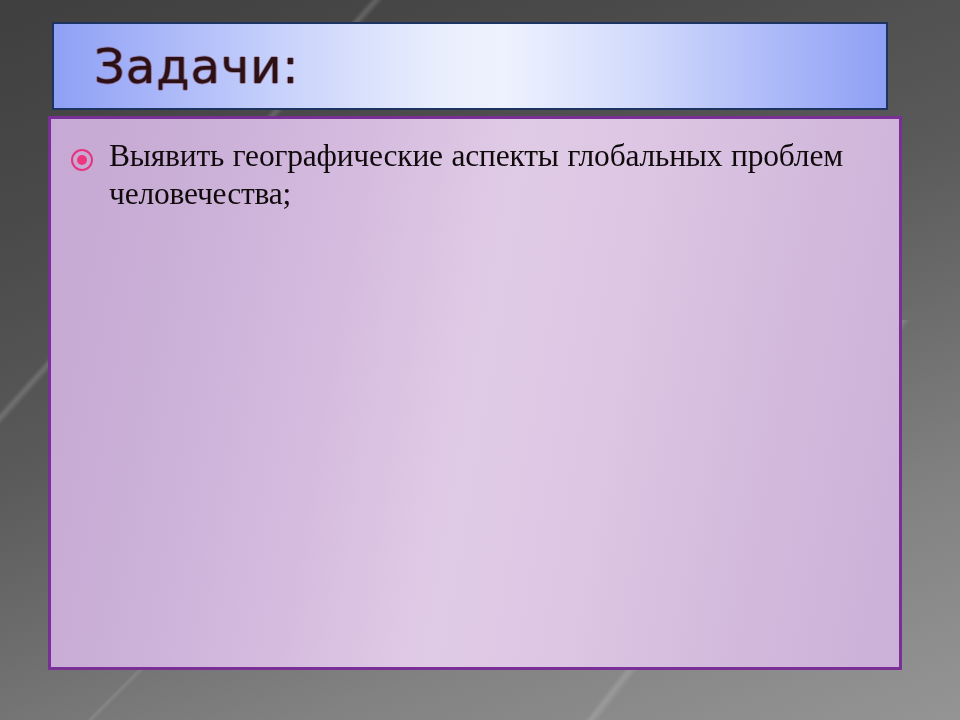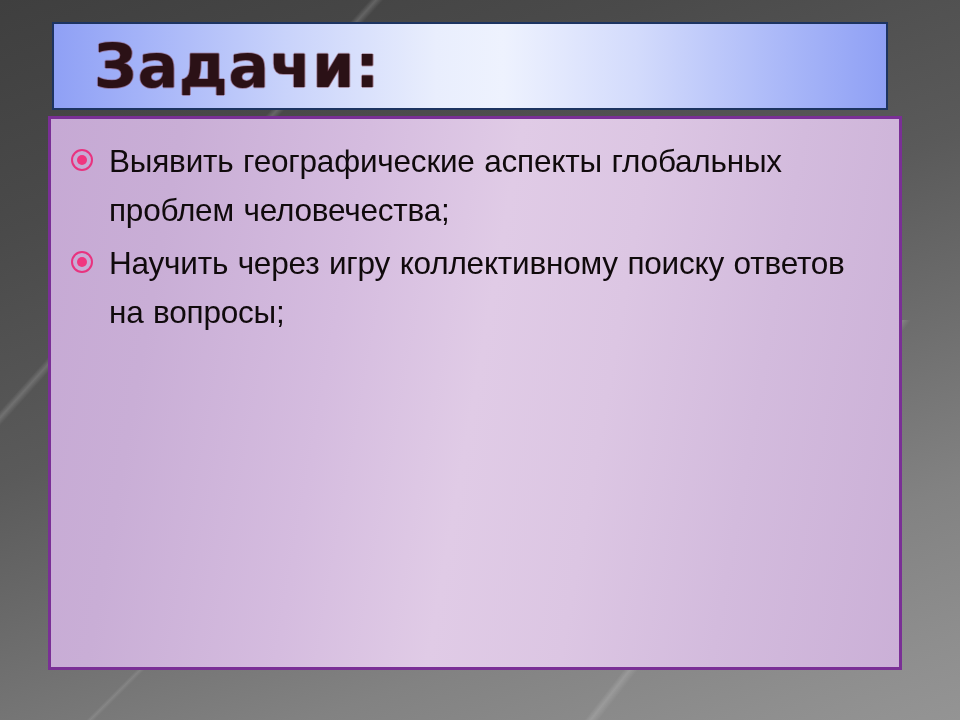--- a/index.html
+++ b/index.html
@@ -74,22 +74,22 @@
       #eef2fe 54%,
       #d3dbfc 70%,
       #a9b7f8 88%,
       #8fa0f5 100%);
     display: flex;
     align-items: center;
   }
   #title-text {
     margin-left: 40px;
     font-family: "DejaVu Sans", sans-serif;
-    font-size: 60px;
-    font-weight: 700;
+    font-size: 48px;
+    font-weight: 400;
     letter-spacing: 1px;
     color: #2b1116;
     text-shadow:
       1px 0 0 rgba(120,60,70,0.55),
       -1px 0 0 rgba(120,60,70,0.45),
       0 1px 0 rgba(120,60,70,0.45),
       0 -1px 0 rgba(120,60,70,0.35);
     white-space: nowrap;
   }
 
@@ -116,23 +116,23 @@
 
   ul#bullet-list {
     list-style: none;
     margin: 0;
     padding: 0;
   }
   li.bullet-item {
     position: relative;
     padding-left: 46px;
     margin-bottom: 4px;
-    font-family: Liberation Sans, sans-serif;
+    font-family: Liberation Serif, serif;
     font-size: 31.5px;
-    line-height: 49px;
+    line-height: 38px;
     color: #100a0c;
     letter-spacing: -0.2px;
     word-spacing: 1px;
   }
   span.bullet-marker {
     position: absolute;
     left: 8px;
     top: 12px;
     width: 22px;
     height: 22px;
@@ -168,20 +168,16 @@
   <div id="title-box">
     <div id="title-text">Задачи:</div>
   </div>
 
   <div id="body-box">
     <ul id="bullet-list">
       <li class="bullet-item">
         <span class="bullet-marker"></span>
         <span class="bullet-text">Выявить географические аспекты глобальных проблем человечества;</span>
       </li>
-      <li class="bullet-item">
-        <span class="bullet-marker"></span>
-        <span class="bullet-text">Научить через игру коллективному поиску ответов на вопросы;</span>
-      </li>
     </ul>
   </div>
 
 </div>
 
 </body></html>

